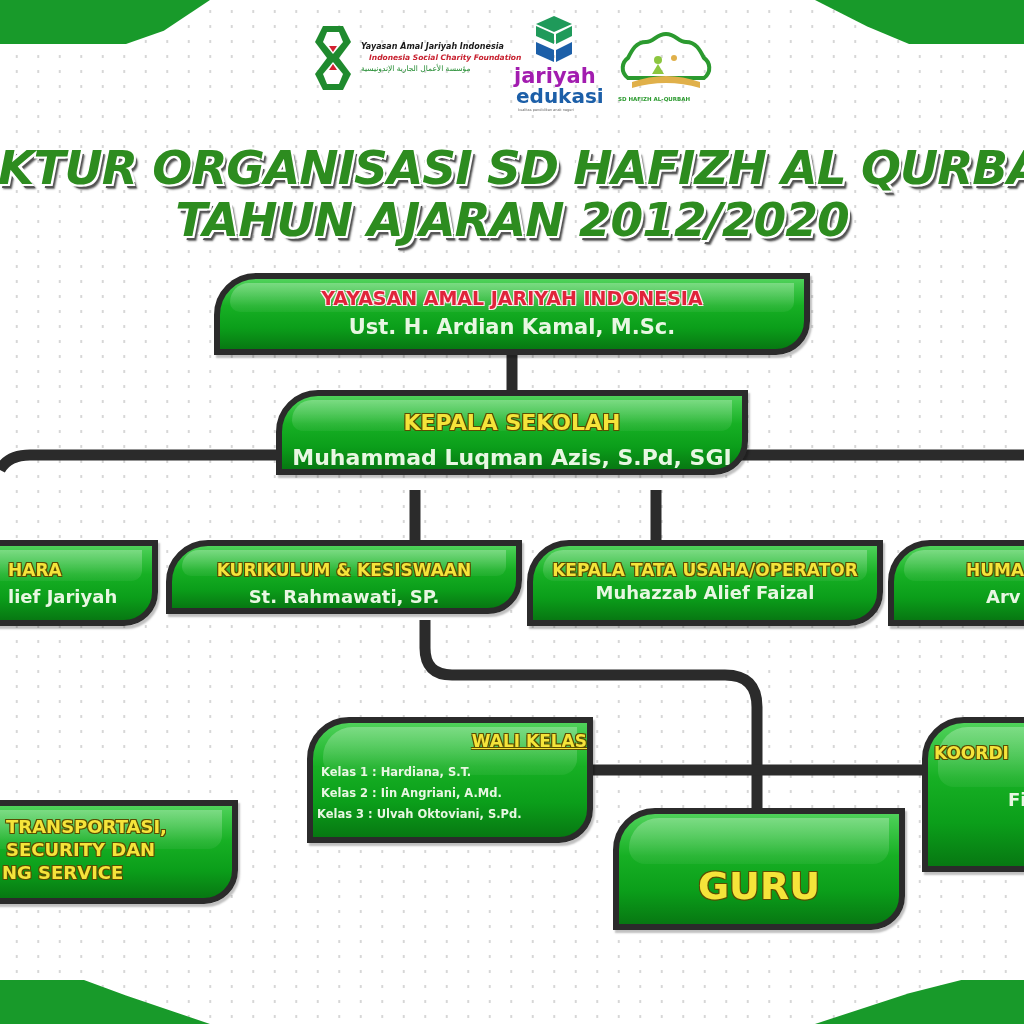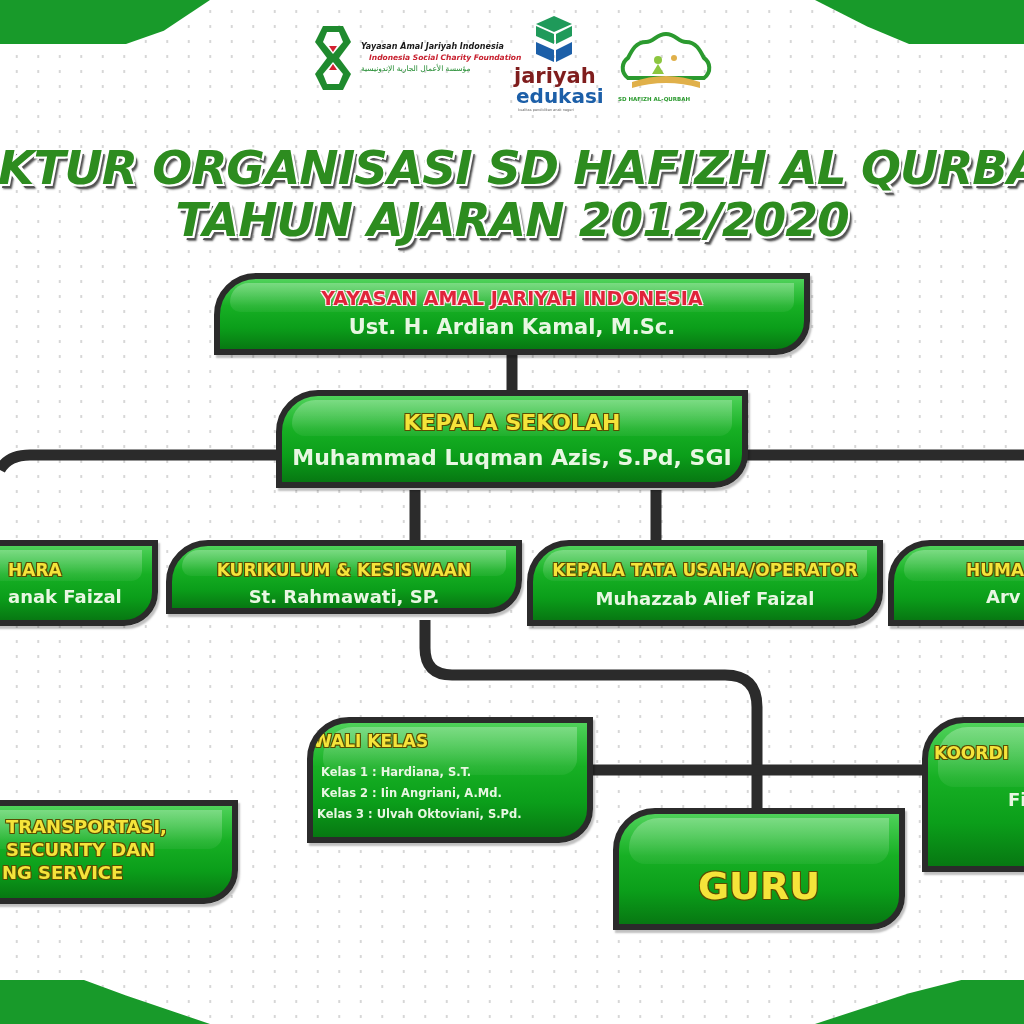--- a/index.html
+++ b/index.html
@@ -49,21 +49,21 @@
 </div>
 
 <div class="abs" style="left:512px;top:12px;width:80px;height:100px;">
   <svg width="44" height="52" viewBox="0 0 44 52" style="position:absolute;left:20px;top:2px;">
     <polygon points="22,2 40,10 22,18 4,10" fill="#1f9a5a"></polygon>
     <polygon points="4,12 22,20 22,30 4,22" fill="#1f9a5a"></polygon>
     <polygon points="24,20 40,12 40,22 24,30" fill="#1f9a5a"></polygon>
     <polygon points="4,28 22,36 22,48 4,40" fill="#1c5fa8"></polygon>
     <polygon points="24,36 40,28 40,40 24,48" fill="#1c5fa8"></polygon>
   </svg>
-  <div class="abs" style="left:2px;top:54px;font-size:21px;font-weight:bold;color:#7f1d1d;line-height:20px;">jariyah</div>
+  <div class="abs" style="left:2px;top:54px;font-size:21px;font-weight:bold;color:#a21caf;line-height:20px;">jariyah</div>
   <div class="abs" style="left:4px;top:74px;font-size:20px;font-weight:bold;color:#1c5fa8;line-height:20px;">edukasi</div>
   <div class="abs" style="left:6px;top:96px;font-size:3.5px;color:#666;white-space:nowrap;">kualitas pendidikan anak negeri</div>
 </div>
 
 <div class="abs" style="left:612px;top:30px;width:110px;height:80px;">
   <svg width="100" height="66" viewBox="0 0 100 66" style="position:absolute;left:4px;top:0;">
     <path d="M50 4 C60 4 62 12 70 12 C80 12 84 20 88 28 C94 32 96 42 88 48 L12 48 C4 42 6 32 12 28 C16 20 20 12 30 12 C38 12 40 4 50 4 Z" fill="none" stroke="#2b9a2f" stroke-width="4"></path>
     <path d="M16 52 Q50 40 84 52 L84 58 Q50 48 16 58 Z" fill="#e0b04a"></path>
     <circle cx="42" cy="30" r="4" fill="#8cc63f"></circle>
     <path d="M36 44 L42 34 L48 44 Z" fill="#8cc63f"></path>
@@ -85,47 +85,47 @@
     <path d="M425 620 L425 648 Q425 675 452 675 L725 675 Q757 675 757 707 L757 812"></path>
     <line x1="590" y1="770" x2="930" y2="770"></line>
   </g>
 </svg>
 
 <div class="box" style="left:214px;top:273px;width:596px;height:82px;">
   <div class="ttl red" style="font-size:19px;margin-top:8px;">YAYASAN AMAL JARIYAH INDONESIA</div>
   <div class="nm" style="font-size:21px;margin-top:6px;">Ust. H. Ardian Kamal, M.Sc.</div>
 </div>
 
-<div class="box" style="left:276px;top:390px;width:472px;height:98px;">
+<div class="box" style="left:276px;top:390px;width:472px;height:85px;">
   <div class="ttl" style="font-size:22px;margin-top:14px;">KEPALA SEKOLAH</div>
   <div class="nm" style="font-size:22px;margin-top:10px;">Muhammad Luqman Azis, S.Pd, SGI</div>
 </div>
 
 <div class="box" style="left:-60px;top:540px;width:218px;height:86px;">
   <div class="ttl" style="font-size:17px;margin-top:14px;padding-left:10px;text-align:left;margin-left:52px;">HARA</div>
-  <div class="nm" style="font-size:18px;margin-top:6px;text-align:left;margin-left:62px;">anak Faizal</div>
+  <div class="nm" style="font-size:18px;margin-top:6px;text-align:left;margin-left:62px;">lief Jariyah</div>
 </div>
 
 <div class="box" style="left:166px;top:540px;width:356px;height:74px;">
   <div class="ttl" style="font-size:17px;margin-top:14px;">KURIKULUM &amp; KESISWAAN</div>
   <div class="nm" style="font-size:18px;margin-top:6px;">St. Rahmawati, SP.</div>
 </div>
 
 <div class="box" style="left:527px;top:540px;width:356px;height:86px;">
   <div class="ttl" style="font-size:17px;margin-top:14px;">KEPALA TATA USAHA/OPERATOR</div>
-  <div class="nm" style="font-size:18px;margin-top:8px;">Muhazzab Alief Faizal</div>
+  <div class="nm" style="font-size:18px;margin-top:2px;">Muhazzab Alief Faizal</div>
 </div>
 
 <div class="box" style="left:888px;top:540px;width:220px;height:86px;">
   <div class="ttl" style="font-size:17px;margin-top:14px;text-align:left;margin-left:72px;">HUMA</div>
   <div class="nm" style="font-size:18px;margin-top:6px;text-align:left;margin-left:92px;">Arv</div>
 </div>
 
 <div class="box" style="left:307px;top:717px;width:286px;height:126px;text-align:left;">
-  <div class="ttl" style="font-size:17px;margin-top:8px;text-align:left;">WALI KELAS</div>
+  <div class="ttl" style="font-size:17px;margin-top:8px;text-align:right;text-decoration:underline;">WALI KELAS</div>
   <div class="nm" style="font-size:11.5px;margin-top:14px;margin-left:8px;">Kelas 1 : Hardiana, S.T.</div>
   <div class="nm" style="font-size:11.5px;margin-top:7px;margin-left:8px;">Kelas 2 : Iin Angriani, A.Md.</div>
   <div class="nm" style="font-size:11.5px;margin-top:7px;margin-left:4px;">Kelas 3 : Ulvah Oktoviani, S.Pd.</div>
 </div>
 
 <div class="box" style="left:922px;top:717px;width:200px;height:155px;text-align:left;">
   <div class="ttl" style="font-size:17px;margin-top:20px;margin-left:6px;">KOORDI</div>
   <div class="nm" style="font-size:18px;margin-top:26px;margin-left:80px;">Fi</div>
 </div>
 

